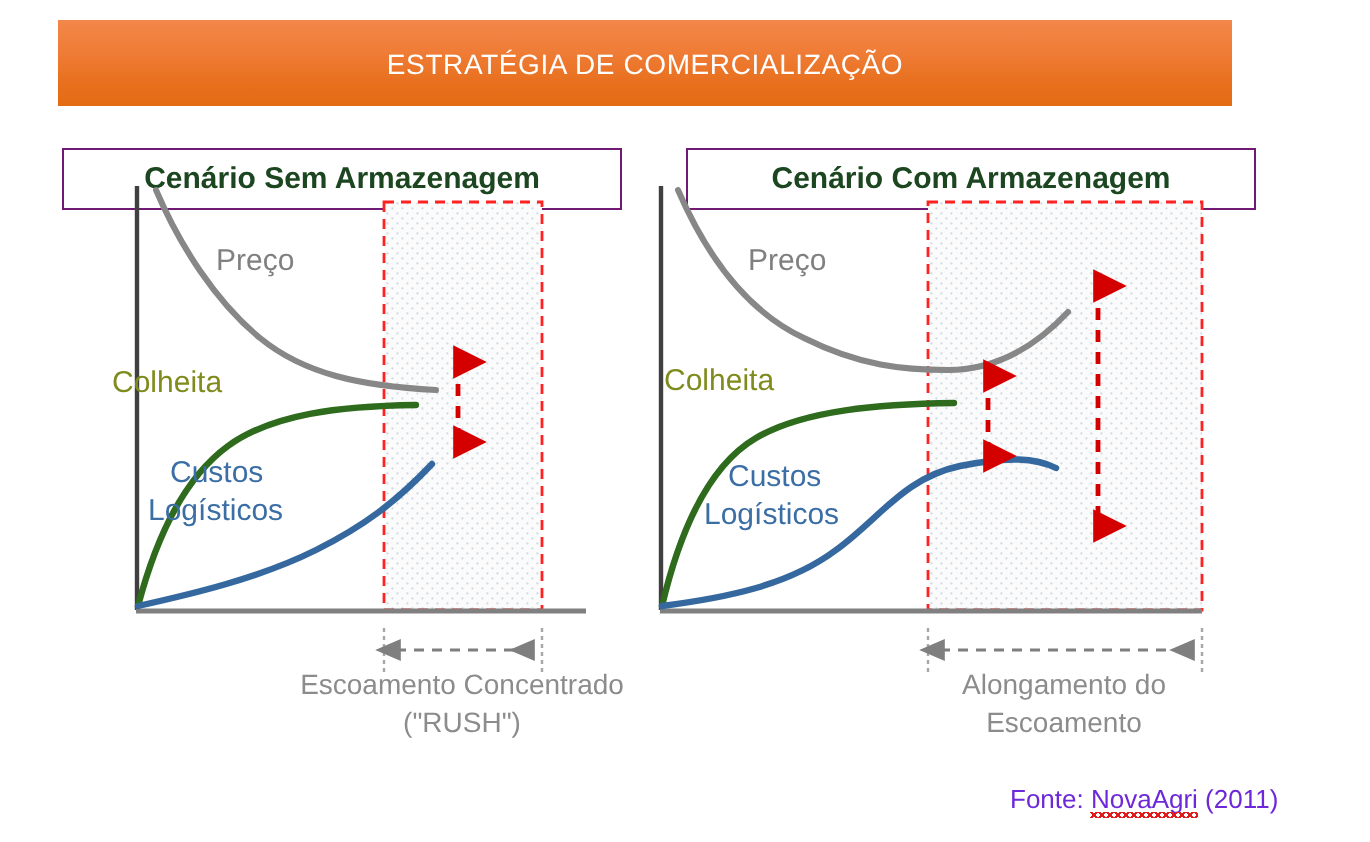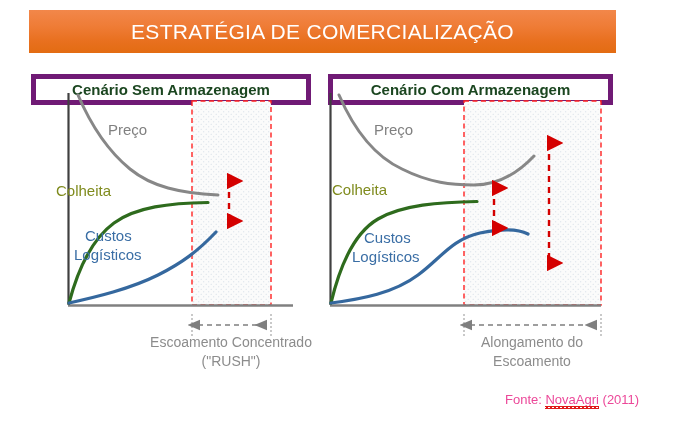--- a/index.html
+++ b/index.html
@@ -23,63 +23,63 @@
     top: 10px;
     width: 587px;
     height: 43px;
     background: linear-gradient(to bottom, #f2874a 0%, #ef7c36 38%, #e8701f 72%, #e36c12 100%);
     display: flex;
     align-items: center;
     justify-content: center;
   }
   #title-banner .title-text {
     color: #ffffff;
-    font-size: 21px;
+    font-size: 14px;
     letter-spacing: 0.3px;
     font-weight: 400;
     white-space: nowrap;
   }
 
   
   .panel-header {
     position: absolute;
     height: 31px;
-    border: 5px solid #701a75;
+    border: 1px solid #701a75;
     background: #ffffff;
     display: flex;
     align-items: center;
     justify-content: center;
     box-sizing: border-box;
   }
   .panel-header .panel-header-text {
     color: #1b4620;
     font-weight: bold;
     font-size: 15px;
     white-space: nowrap;
   }
   #panel-header-left  { left: 31px;  top: 74px; width: 280px; }
-  #panel-header-right { left: 328px; top: 74px; width: 285px; }
+  #panel-header-right { left: 343px; top: 74px; width: 285px; }
 
   
   .chart {
     position: absolute;
     top: 93px;
   }
   #chart-left  { left: 30px;  width: 300px; height: 290px; }
   #chart-right { left: 322px; width: 300px; height: 290px; }
 
   .chart svg { display: block; }
 
   
   #source-note {
     position: absolute;
     left: 505px;
     top: 392px;
     font-size: 13px;
-    color: #ec4899;
+    color: #6d28d9;
     white-space: nowrap;
   }
   #source-note .spell {
     position: relative;
     display: inline-block;
   }
   #source-note .spell::after {
     content: "";
     position: absolute;
     left: 0;

